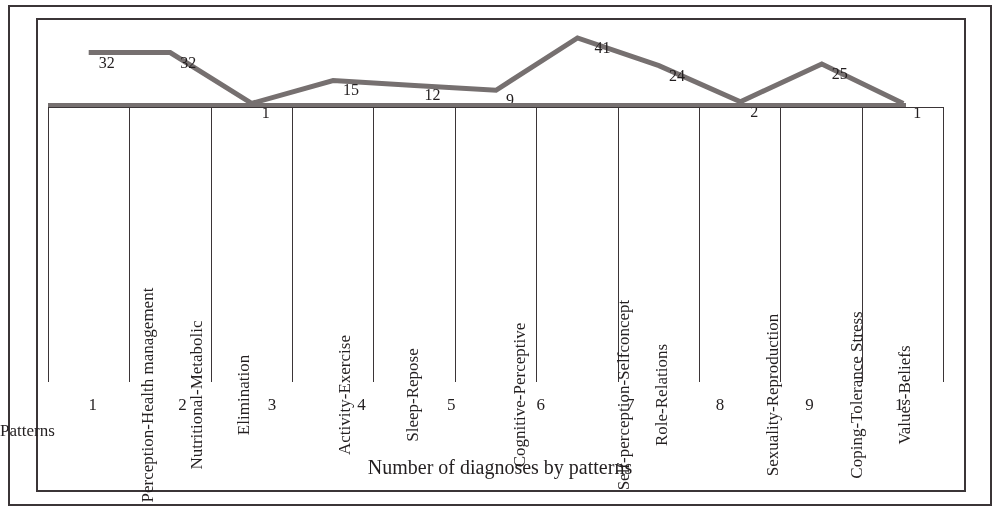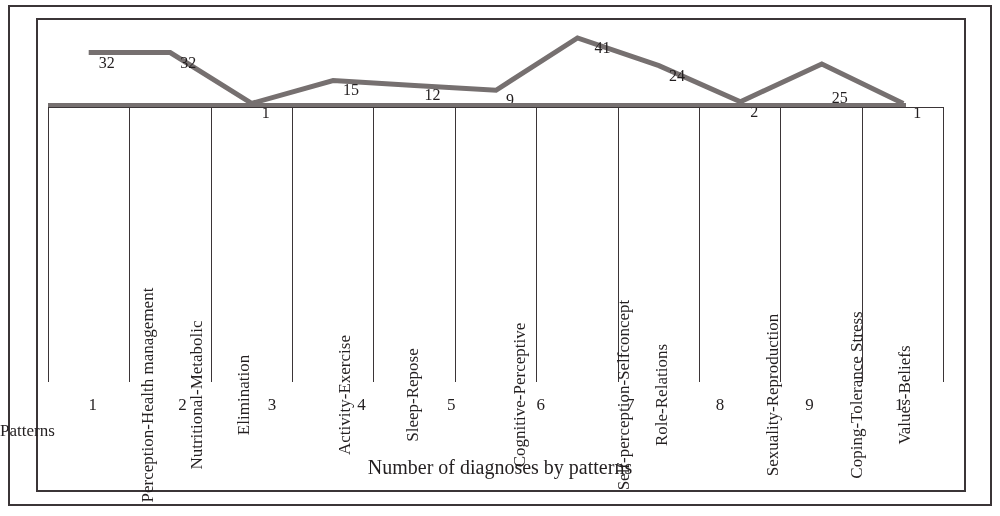--- a/index.html
+++ b/index.html
@@ -85,21 +85,21 @@
   </svg>
 <div class="value-label" style="left: 52.7273px; top: 32.6364px;">32</div>
     <div class="value-label" style="left: 134.182px; top: 32.6364px;">32</div>
     <div class="value-label" style="left: 215.636px; top: 83.3636px;">1</div>
     <div class="value-label" style="left: 297.091px; top: 60.4545px;">15</div>
     <div class="value-label" style="left: 378.545px; top: 65.3636px;">12</div>
     <div class="value-label" style="left: 460px; top: 70.2727px;">9</div>
     <div class="value-label" style="left: 541.455px; top: 17.9091px; margin-left: 7px;">41</div>
     <div class="value-label" style="left: 622.909px; top: 45.7273px;">24</div>
     <div class="value-label" style="left: 704.364px; top: 81.7273px;">2</div>
-    <div class="value-label" style="left: 785.818px; top: 44.0909px; margin-top: 24px;">25</div>
+    <div class="value-label" style="left: 785.818px; top: 44.0909px;">25</div>
     <div class="value-label" style="left: 867.273px; top: 83.3636px;">1</div>
   </div>
 
 <div id="baseline"></div>
 
 <div id="category-table">
     <div class="cat-cell">
       <div class="cat-rot"><span>Perception-Health management</span></div>
     </div>
     <div class="cat-cell">

